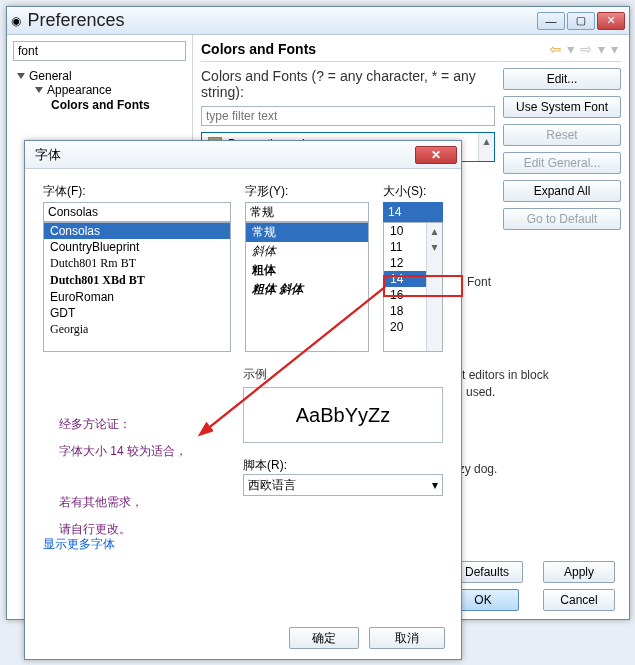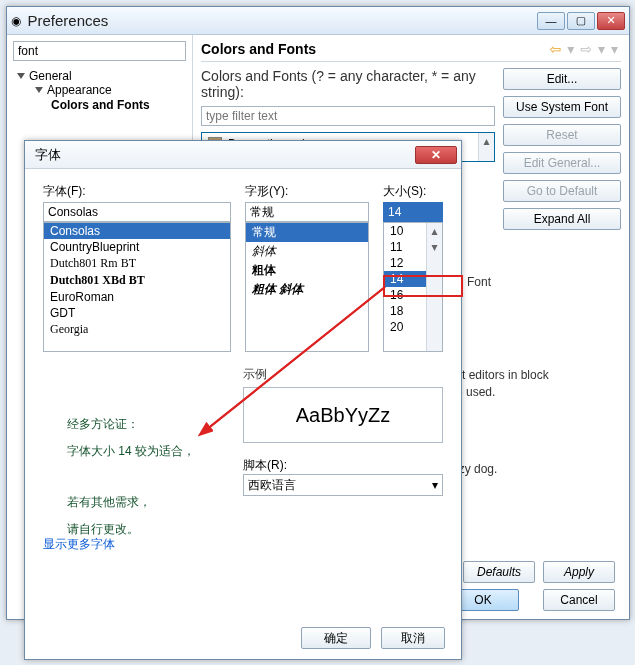--- a/index.html
+++ b/index.html
@@ -1,19 +1,19 @@
 <!DOCTYPE html>
 <html><head>
 <meta charset="utf-8">
 <style>
   * { box-sizing: border-box; font-family: "Segoe UI", Tahoma, sans-serif; font-size: 12px; }
   body { margin:0; background:#e8eef5; width:635px; height:665px; position:relative; overflow:hidden; }
   .win { position:absolute; border:1px solid #6b8aa8; background:#fff; box-shadow:0 0 6px rgba(0,0,0,.3); }
   .titlebar { height:28px; background:linear-gradient(#f7fbff,#dbe8f6); display:flex; align-items:center; padding:0 4px; border-bottom:1px solid #b8c8d8; }
-  .titlebar .ttl { flex:1; padding-left:6px; font-size:15px; color:#222; }
+  .titlebar .ttl { flex:1; padding-left:6px; font-size:18px; color:#222; }
   .titlebar .ctl { width:28px; height:18px; margin-left:2px; border:1px solid #7fa1c1; border-radius:2px; background:linear-gradient(#ecf4fb,#cfe2f3); display:inline-flex; align-items:center; justify-content:center; font-size:11px; }
   .titlebar .ctl.close { background:linear-gradient(#e98888,#c54343); border-color:#a33; color:#fff; }
   .prefs { left:6px; top:6px; width:624px; height:614px; }
   .prefs-body { display:flex; height:calc(100% - 28px); }
   .lpane { width:186px; border-right:1px solid #cfd7df; padding:6px; }
   .filterbox, .txtinput { width:100%; border:1px solid #a8b4c0; padding:2px 4px; height:20px; background:#fff; }
   .tree { margin-top:8px; font-size:12px; }
   .tree .node { display:flex; align-items:center; gap:4px; padding-left:4px; }
   .tree .tri { width:0;height:0;border-left:4px solid transparent;border-right:4px solid transparent;border-top:6px solid #555; }
   .tree .child { margin-left:18px; }
@@ -26,21 +26,21 @@
   .rcontent { flex:1; padding-top:6px; display:flex; gap:8px; }
   .rleft { flex:1; }
   .desc { font-size:14px; color:#333; margin-bottom:6px; }
   .listbox { border:1px solid #0369a1; background:#fff; height:30px; margin-top:6px; position:relative; }
   .listbox .row { display:flex; align-items:center; gap:6px; padding:4px 6px; }
   .cswatch { width:14px;height:14px;background:#b99b70;border:1px solid #888; }
   .rbtns { width:118px; display:flex; flex-direction:column; gap:6px; }
   .btn { border:1px solid #8fa4b8; background:linear-gradient(#fdfefe,#e5edf4); border-radius:2px; height:22px; display:inline-flex; align-items:center; justify-content:center; padding:0 8px; }
   .btn.disabled { color:#9aa3ab; }
   .blocktxt { color:#333; position:absolute; right:18px; top:360px; width:155px; font-size:12px; line-height:1.4; }
-  .prefs-footer { position:absolute; bottom:36px; right:14px; display:flex; gap:8px;font-style:italic; }
+  .prefs-footer { position:absolute; bottom:36px; right:14px; display:flex; gap:20px; }
   .prefs-footer2 { position:absolute; bottom:8px; right:14px; display:flex; gap:24px; }
   .okbtn { border:1px solid #5b8bbd; background:linear-gradient(#dff0ff,#b7dbf7); }
 
   
   .fontdlg { left:24px; top:140px; width:438px; height:520px; z-index:10; }
   .fontdlg .tbar2 { background:linear-gradient(#fafcfe,#ebf1f7); height:28px; display:flex; align-items:center; justify-content:space-between; padding:0 4px; border-bottom:1px solid #c7d1db; }
   .fontdlg .tbar2 .t2 { padding-left:6px; font-size:13px; }
   .closebtn2 { width:42px; height:18px; background:linear-gradient(#e76a6a,#c23e3e); border:1px solid #933; border-radius:2px; color:#fff; display:inline-flex; align-items:center; justify-content:center; font-weight:bold; }
   .fd-body { padding:14px 18px; }
   .cols { display:flex; gap:14px; }
@@ -55,21 +55,21 @@
   .szhdr { background:#2f6fbf; color:#fff; padding:2px 4px; border:1px solid #2f6fbf; height:20px; }
   .redbox { position:absolute; border:2px solid #d22; }
   .preview { margin-top:14px; }
   .preview .lab { font-size:12px; color:#333; margin-left:200px; }
   .pvbox { border:1px solid #b0bbc5; background:#fff; height:56px; margin-top:4px; display:flex; align-items:center; justify-content:center; font-size:20px; margin-left:200px; width:200px; }
   .script { margin-top:14px; margin-left:200px; width:200px; }
   .script .lab { font-size:12px; }
   .combo { border:1px solid #a8b4c0; height:22px; width:200px; display:flex; align-items:center; justify-content:space-between; padding:0 4px; background:#fff; }
   .link { color:#0a5bd6; margin-top:40px; display:inline-block; }
   .dlg-footer { position:absolute; bottom:10px; right:16px; display:flex; gap:10px; }
-  .redtxt { position:absolute; color:#14532d; font-size:17px; line-height:1.6; left:42px; width:180px; }
+  .redtxt { position:absolute; color:#701a75; font-size:17px; line-height:1.6; left:34px; width:180px; }
   svg.arrow { position:absolute; pointer-events:none; }
   .scrollbar { position:absolute; right:0; top:0; bottom:0; width:16px; background:#f0f3f7; border-left:1px solid #cfd7df; }
   .scrollbar .up,.scrollbar .dn{height:16px;display:flex;align-items:center;justify-content:center;color:#666;}
   .dutch1{font-family:Georgia,serif;} .dutch2{font-family:Georgia,serif;font-weight:bold;}
   .georgia{font-family:Georgia,serif;}
 </style>
 </head>
 <body>
 
 <div class="win prefs">
@@ -117,22 +117,22 @@
                 <div class="up">▴</div>
               </div>
           </div>
           <div style="position:absolute; right:138px; top:268px; font-size:12px; color:#333;">Font</div>
         </div>
         <div class="rbtns">
           <span class="btn">Edit...</span>
           <span class="btn">Use System Font</span>
           <span class="btn disabled">Reset</span>
           <span class="btn disabled">Edit General...</span>
+          <span class="btn">Expand All</span>
           <span class="btn disabled">Go to Default</span>
-          <span class="btn">Expand All</span>
         </div>
       </div>
     </div>
   </div>
   <div class="blocktxt">
     <span>xt editors in block</span><br><span>e used.</span>
     <div style="height:60px;"></div>
     <span>izy dog.</span>
   </div>
   <div class="prefs-footer">
@@ -204,21 +204,21 @@
       <div class="combo">
         <span>西欧语言</span>
         <span>▾</span>
       </div>
     </div>
 
     <a class="link">显示更多字体</a>
   </div>
   <div class="dlg-footer">
     <span class="btn" style="width:70px">确定</span>
-    <span class="btn" style="width:64px">取消</span>
+    <span class="btn" style="width:76px">取消</span>
   </div>
 
   <div class="redbox" style="left:358px; top:134px; width:80px; height:22px;"></div>
   <svg class="arrow" style="left:170px; top:140px; width:220px; height:160px;">
     <defs>
         <marker id="ah" markerWidth="10" markerHeight="10" refX="2" refY="3" orient="auto">
       <path d="M0,0 L0,6 L8,3 z" fill="#d22"></path>
         </marker>
       </defs>
     <line x1="190" y1="6" x2="10" y2="150" stroke="#d22" stroke-width="2"></line>

